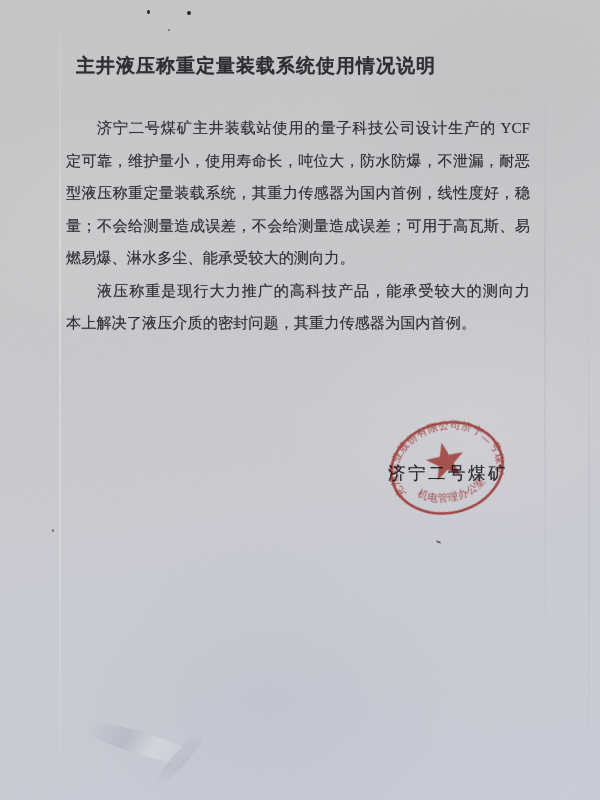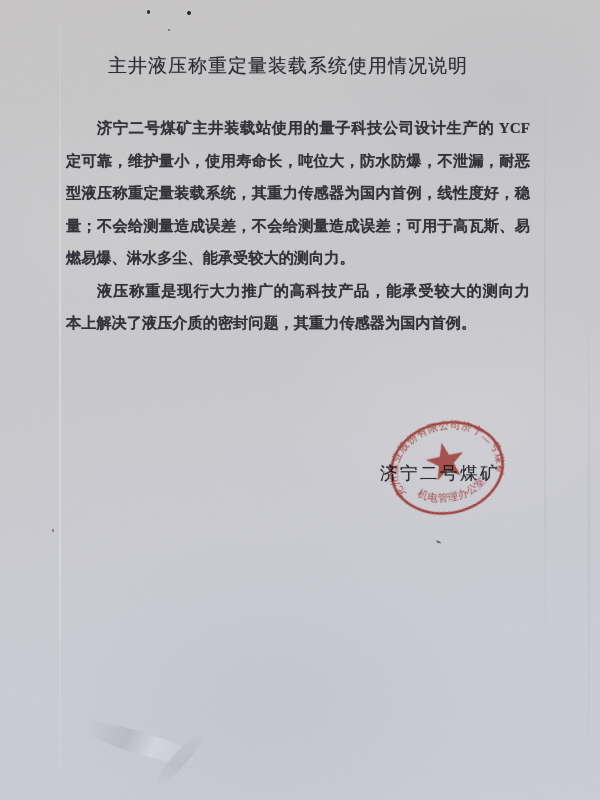--- a/index.html
+++ b/index.html
@@ -29,36 +29,35 @@
     transform:rotate(-48deg);border-radius:50%;pointer-events:none;}
   .speck{position:absolute;background:#26242a;border-radius:50%;pointer-events:none;}
   .s1{left:147px;top:10px;width:3px;height:4px;}
   .s2{left:187px;top:11px;width:4px;height:4px;}
   .s3{left:168px;top:29px;width:2px;height:2px;opacity:.6;}
   .s4{left:52px;top:529px;width:2px;height:3px;opacity:.55;}
   .s5{left:436px;top:541px;width:5px;height:2px;opacity:.6;transform:rotate(25deg);border-radius:40%;}
 
   .title{
     position:absolute;left:0;top:53px;width:512px;
-    text-align:center;font-size:19px;font-weight:normal;
+    text-align:center;font-size:19px;font-weight:bold;
     letter-spacing:1px;color:#2e2d33;margin:0;
     text-shadow:0 0 1px rgba(46,45,51,0.45);
-    padding-left:32px;
   }
   .body-text{
     position:absolute;left:66px;top:112px;width:464px;
     font-size:15.2px;color:#333139;
     text-shadow:0 0 0.7px rgba(51,49,57,0.55);
   }
-  .line{height:32.5px;line-height:32.5px;font-weight:bold;}
+  .line{height:32.5px;line-height:32.5px;}
   .just{text-align:justify;text-align-last:justify;}
   .indent{text-indent:31px;}
 
   .overprint{
-    position:absolute;left:380px;top:461px;
+    position:absolute;left:388px;top:461px;
     font-size:17.5px;letter-spacing:2.5px;color:#2c2b31;
     text-shadow:0 0 0.8px rgba(44,43,49,0.5);
     white-space:nowrap;z-index:2;
   }
   .stamp{
     position:absolute;left:366px;top:402px;
     transform:rotate(-12deg);
     mix-blend-mode:multiply;opacity:0.85;
     z-index:3;pointer-events:none;
   }

